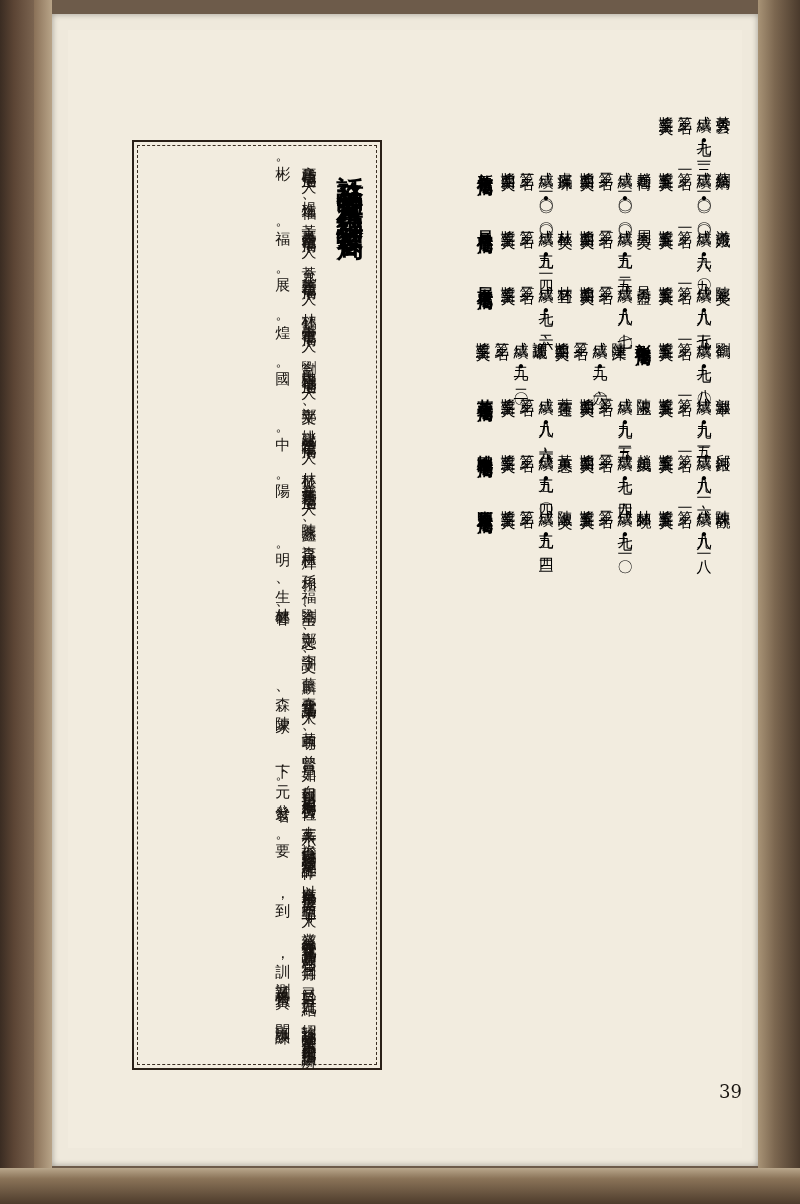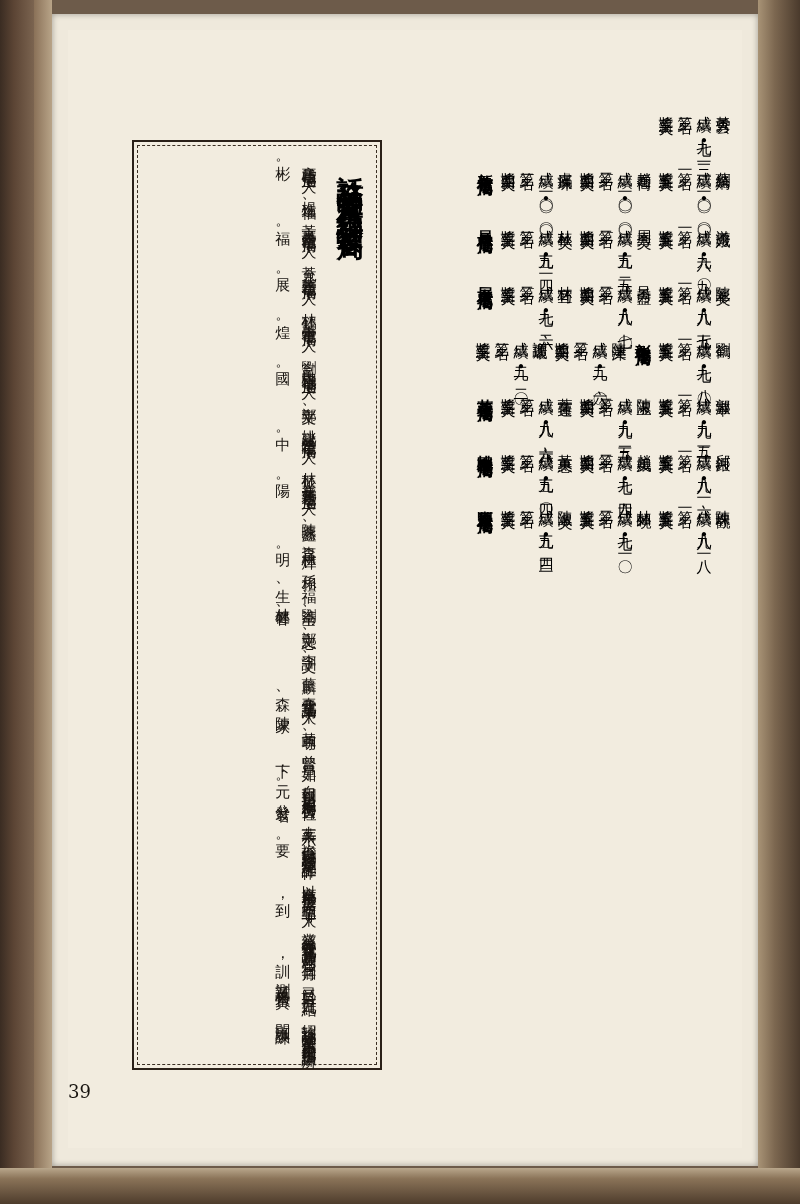--- a/index.html
+++ b/index.html
@@ -92,21 +92,21 @@
     writing-mode:vertical-rl;text-orientation:upright;
     font-size:27px;font-weight:bold;letter-spacing:5px;
     margin-left:10px;
   }
   .art-para{
     writing-mode:vertical-rl;text-orientation:upright;
     font-size:15px;line-height:1.75;letter-spacing:2px;
     max-height:890px;
   }
   .pagenum{
-    position:absolute;left:0;right:0;bottom:46px;text-align:left;
+    position:absolute;left:0;right:0;bottom:46px;text-align:right;
     font-size:18px;color:#17130f;font-family:"DejaVu Serif",serif;
   }
 </style>
 </head>
 <body>
 
 <div class="page">
   <div class="spine"></div>
   <div class="spine2"></div>
   <div class="edge-right"></div>

